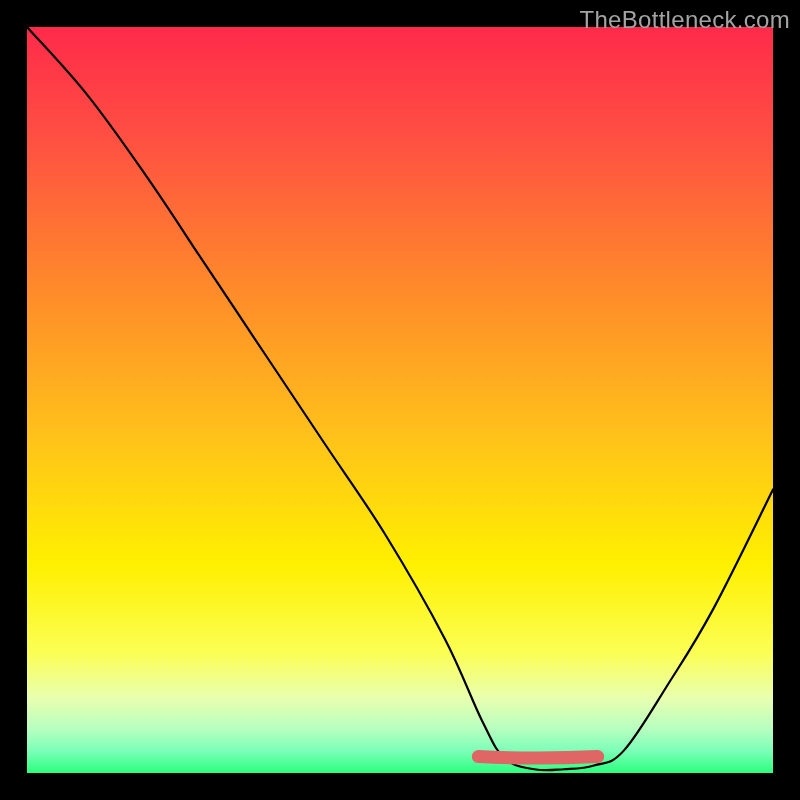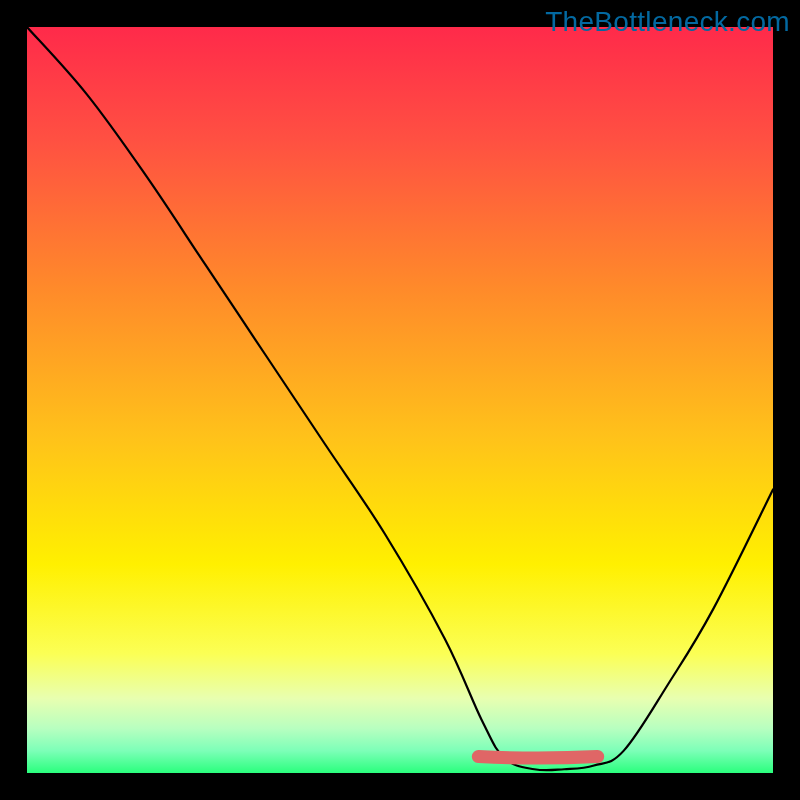--- a/index.html
+++ b/index.html
@@ -8,22 +8,22 @@
     width: 800px;
     height: 800px;
     background: #000;
     position: relative;
     font-family: Arial, Helvetica, sans-serif;
   }
   .watermark {
     position: absolute;
     top: 6px;
     right: 10px;
-    color: #0369a1;
-    font-size: 28px;
+    color: #a3a3a3;
+    font-size: 24px;
     font-weight: 500;
     letter-spacing: 0.3px;
     z-index: 10;
   }
   .plot-area {
     position: absolute;
     left: 27px;
     top: 27px;
     width: 746px;
     height: 746px;

